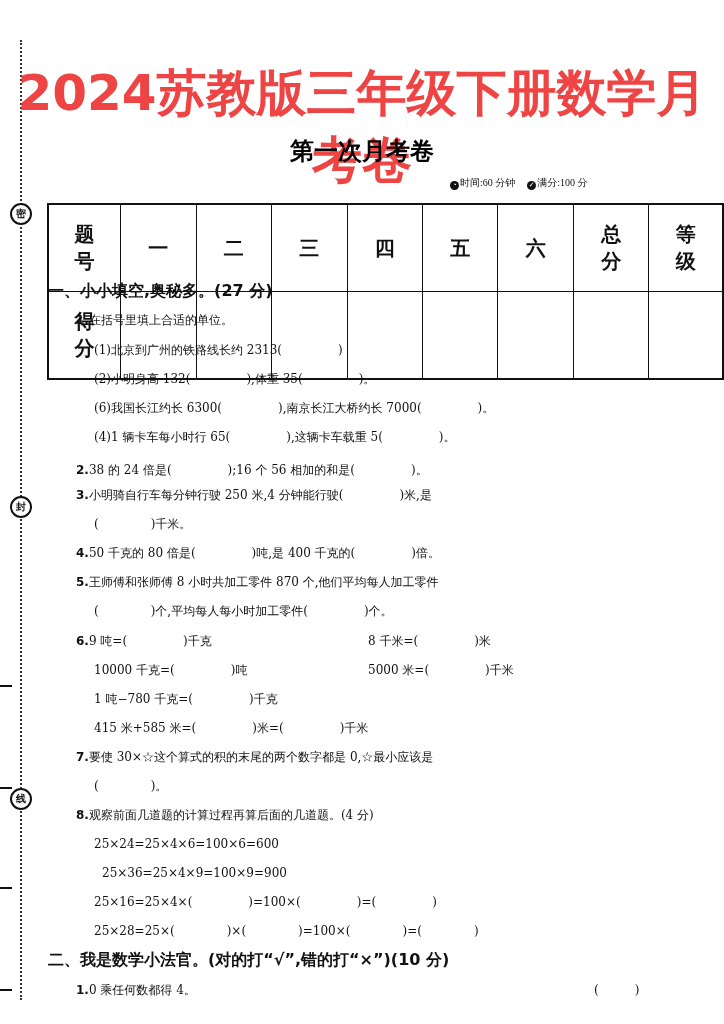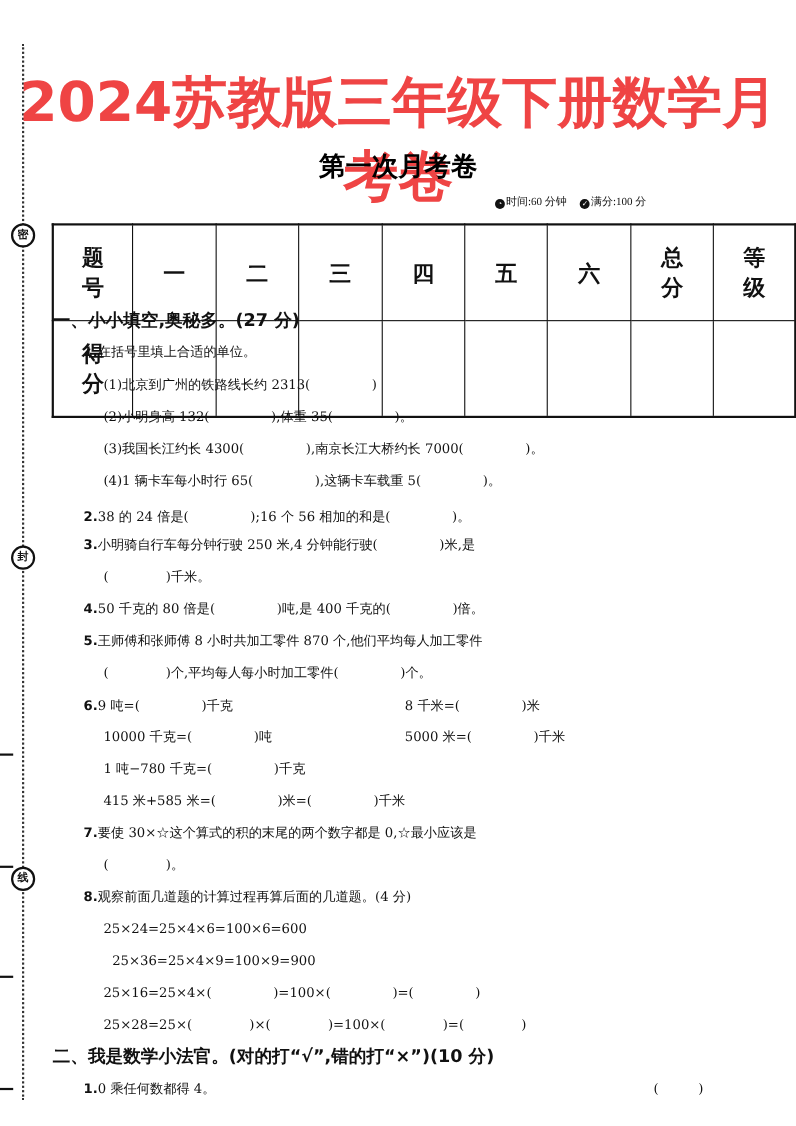--- a/index.html
+++ b/index.html
@@ -88,21 +88,21 @@
 <div class="line" style="left:76px; top:310px">
   <span class="qn">1.</span><span>在括号里填上合适的单位。</span>
 </div>
 <div class="line" style="left:94px; top:340px">
   <span>(1)北京到广州的铁路线长约 2313(</span><span class="blank" style="width:56px"></span><span>)</span>
 </div>
 <div class="line" style="left:94px; top:369px">
   <span>(2)小明身高 132(</span><span class="blank" style="width:56px"></span><span>),体重 35(</span><span class="blank" style="width:56px"></span><span>)。</span>
 </div>
 <div class="line" style="left:94px; top:398px">
-  <span>(3)我国长江约长 4300(</span><span class="blank" style="width:56px"></span><span>),南京长江大桥约长 7000(</span><span class="blank" style="width:56px"></span><span>)。</span>
+  <span>(6)我国长江约长 6300(</span><span class="blank" style="width:56px"></span><span>),南京长江大桥约长 7000(</span><span class="blank" style="width:56px"></span><span>)。</span>
 </div>
 <div class="line" style="left:94px; top:427px">
   <span>(4)1 辆卡车每小时行 65(</span><span class="blank" style="width:56px"></span><span>),这辆卡车载重 5(</span><span class="blank" style="width:56px"></span><span>)。</span>
 </div>
 
 <div class="line" style="left:76px; top:460px">
   <span class="qn">2.</span><span>38 的 24 倍是(</span><span class="blank" style="width:56px"></span><span>);16 个 56 相加的和是(</span><span class="blank" style="width:56px"></span><span>)。</span>
 </div>
 
 <div class="line" style="left:76px; top:485px">

